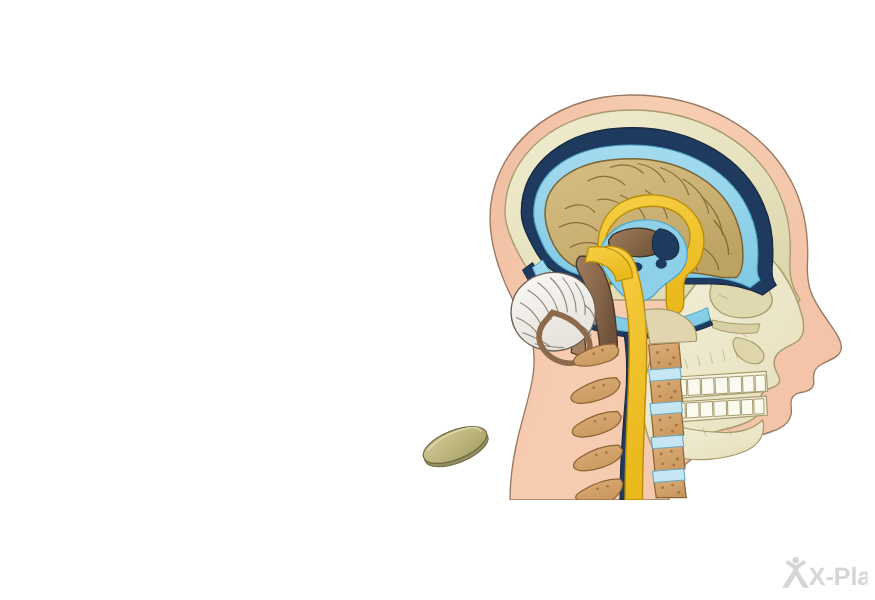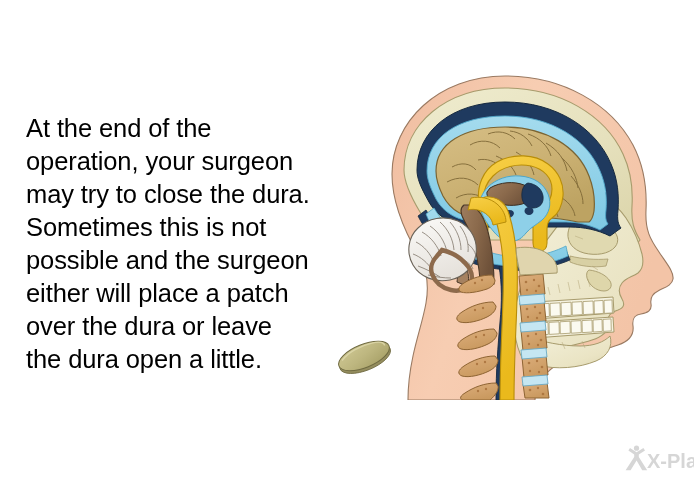--- a/index.html
+++ b/index.html
@@ -40,28 +40,20 @@
     width: 72px;
     height: 28px;
   }
   #logo svg { display: block; }
 </style>
 </head>
 <body>
 
 <div id="page">
 
-  <div id="caption">At the end of the
-operation, your surgeon
-may try to close the dura.
-Sometimes this is not
-possible and the surgeon
-either will place a patch
-over the dura or leave
-the dura open a little.</div>
 
   <div id="illustration">
     <svg viewBox="0 0 370 330" width="370" height="330" xmlns="http://www.w3.org/2000/svg">
       <defs>
         <linearGradient id="skinGrad" x1="0" y1="0" x2="1" y2="0.4">
           <stop offset="0%" stop-color="#f0bda0"></stop>
           <stop offset="45%" stop-color="#f7cdb2"></stop>
           <stop offset="100%" stop-color="#f3c4a7"></stop>
         </linearGradient>
         <linearGradient id="boneGrad" x1="0" y1="0" x2="0.8" y2="1">

